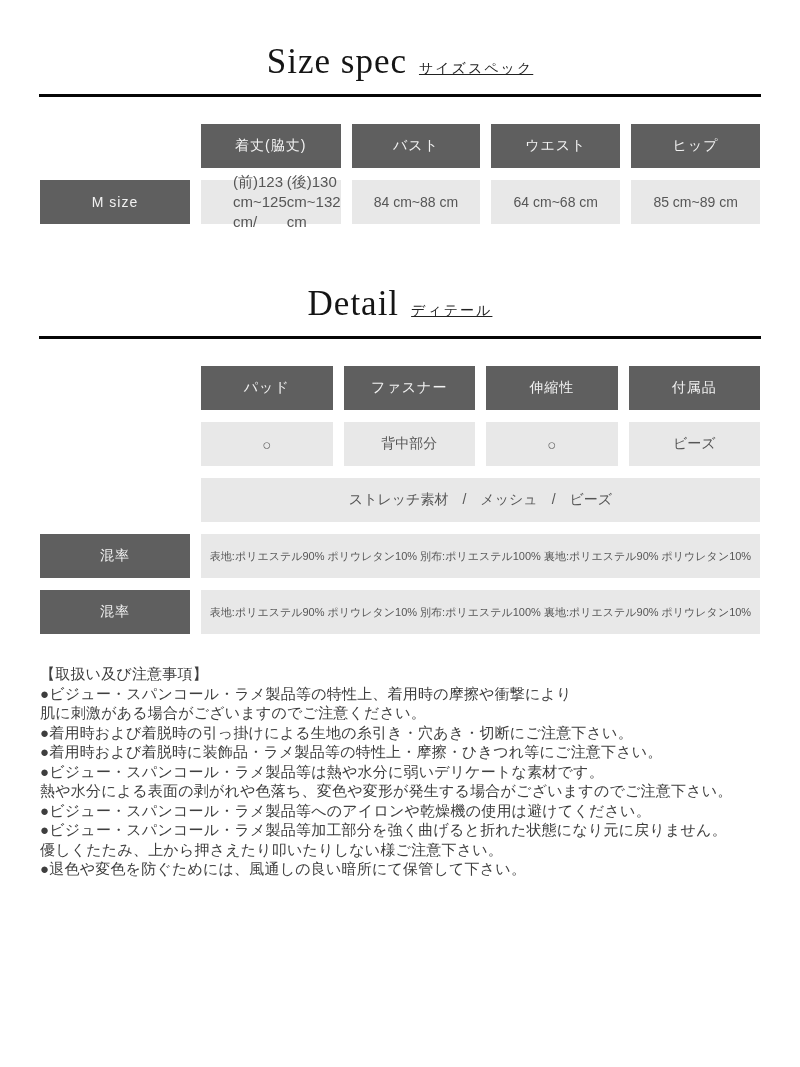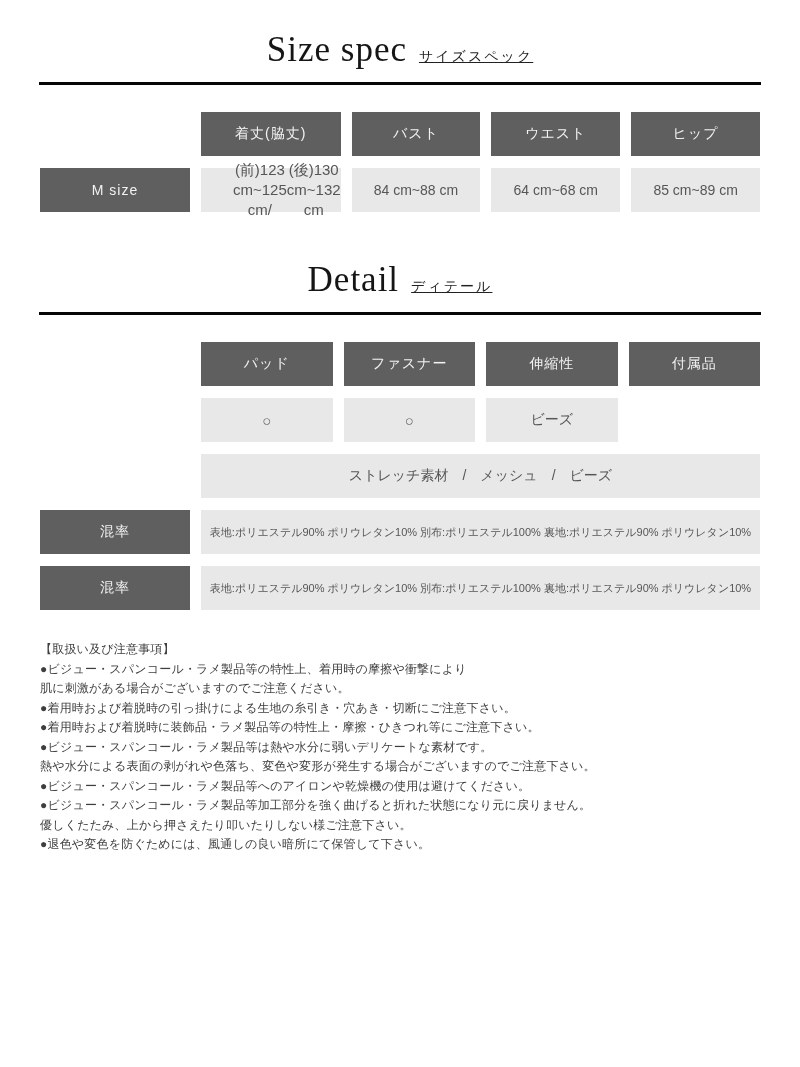--- a/index.html
+++ b/index.html
@@ -16,20 +16,21 @@
   
   .section-head { text-align: center; }
   .head-size { padding-top: 30px; }
   .head-detail { padding-top: 48px; }
   .title-line {
     display: flex;
     justify-content: center;
     align-items: baseline;
     gap: 12px;
     height: 46px;
+    margin-top: 12px;
   }
   .title-en {
     font-family: "Liberation Serif", "DejaVu Serif", serif;
     font-weight: 400;
     font-size: 35px;
     letter-spacing: 1px;
     color: #151515;
   }
   .title-ja {
     font-size: 14px;
@@ -51,21 +52,20 @@
     column-gap: 11px;
     row-gap: 12px;
     grid-auto-rows: 44px;
     width: 720px;
     margin: 27px 0 0 40px;
   }
   .cell {
     display: flex;
     align-items: center;
     justify-content: center;
-    text-align: center;
   }
   .dark {
     background: #5f5f5f;
     color: #f2f2f2;
     font-size: 14px;
     letter-spacing: 1px;
   }
   .lite {
     background: #e8e8e8;
     color: #565656;
@@ -74,21 +74,21 @@
   .lite.small { font-size: 15px; line-height: 1.35; padding-left: 32px; }
   .lite.tiny { font-size: 11px; letter-spacing: 0; }
   .wide { grid-column: 2 / 6; }
   .spacer { background: transparent; }
   .circle-mark { font-size: 15px; color: #6a6a6a; }
 
   
   .notes {
     margin: 30px 0 0 40px;
     width: 730px;
-    font-size: 12px;
+    font-size: 15px;
     line-height: 19.5px;
     color: #3e3e3e;
     letter-spacing: 0.2px;
   }
 </style>
 </head>
 <body>
 
 <div class="page">
 
@@ -127,20 +127,21 @@
 
   <div class="grid">
     <div class="cell spacer"></div>
     <div class="cell dark">パッド</div>
     <div class="cell dark">ファスナー</div>
     <div class="cell dark">伸縮性</div>
     <div class="cell dark">付属品</div>
 
     <div class="cell spacer"></div>
     <div class="cell lite circle-mark">○</div>
+    <div class="cell lite">背中部分</div>
     <div class="cell lite circle-mark">○</div>
     <div class="cell lite">ビーズ</div>
 
     <div class="cell lite wide">ストレッチ素材　/　メッシュ　/　ビーズ</div>
 
     <div class="cell dark">混率</div>
     <div class="cell lite wide tiny">表地:ポリエステル90% ポリウレタン10% 別布:ポリエステル100% 裏地:ポリエステル90% ポリウレタン10%</div>
 
     <div class="cell dark">混率</div>
     <div class="cell lite wide tiny">表地:ポリエステル90% ポリウレタン10% 別布:ポリエステル100% 裏地:ポリエステル90% ポリウレタン10%</div>

